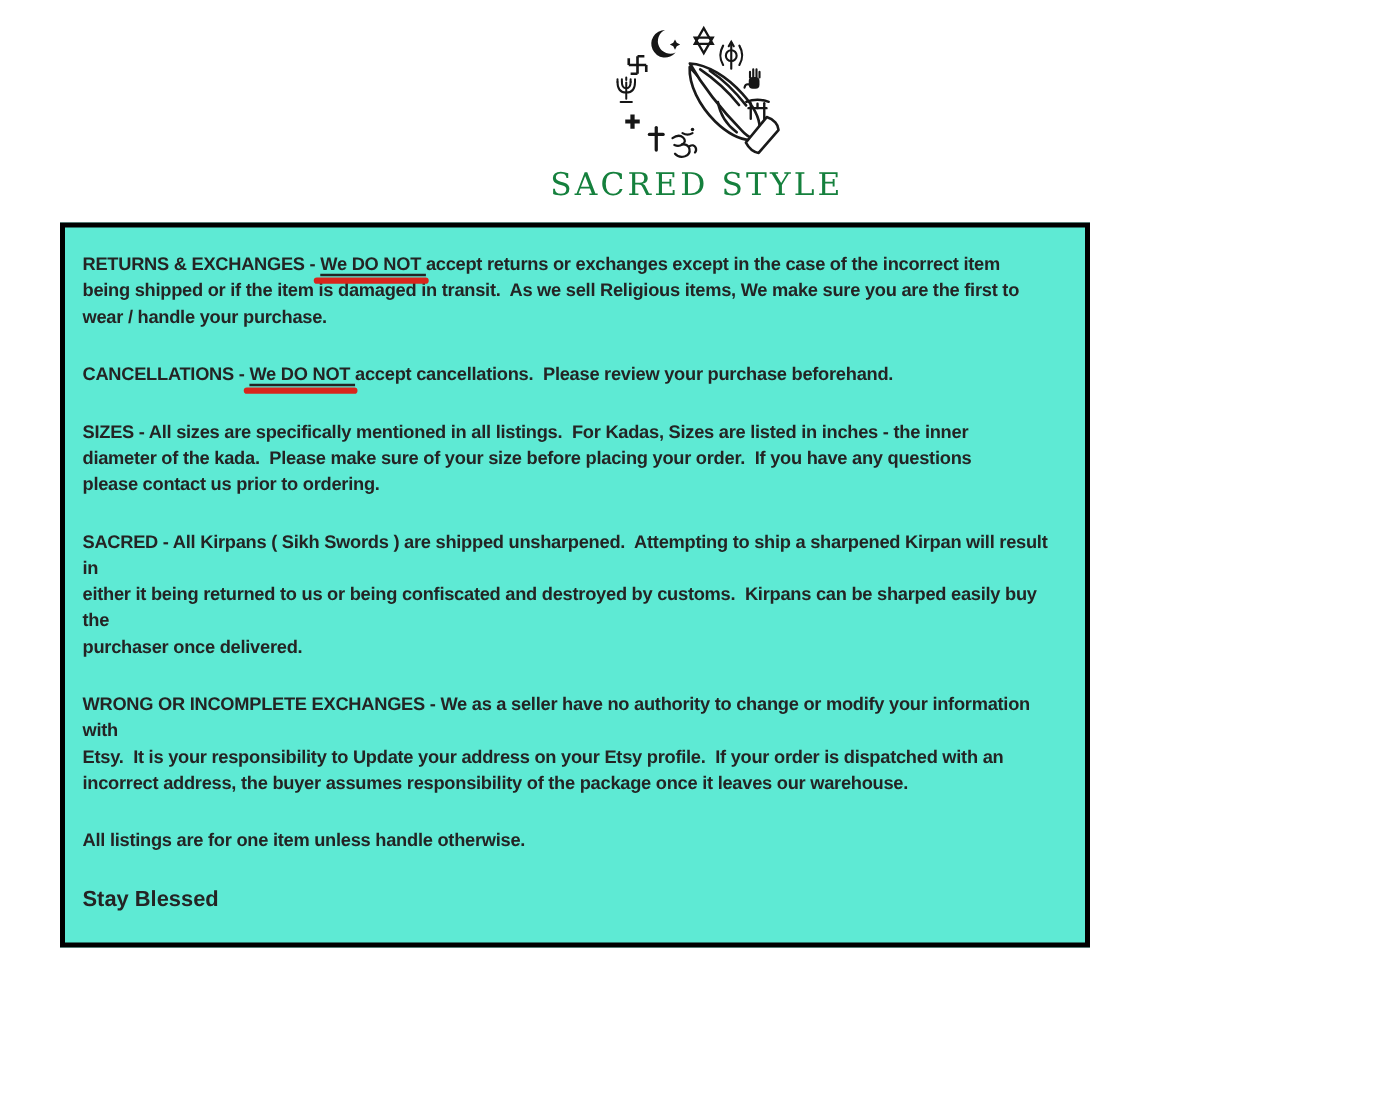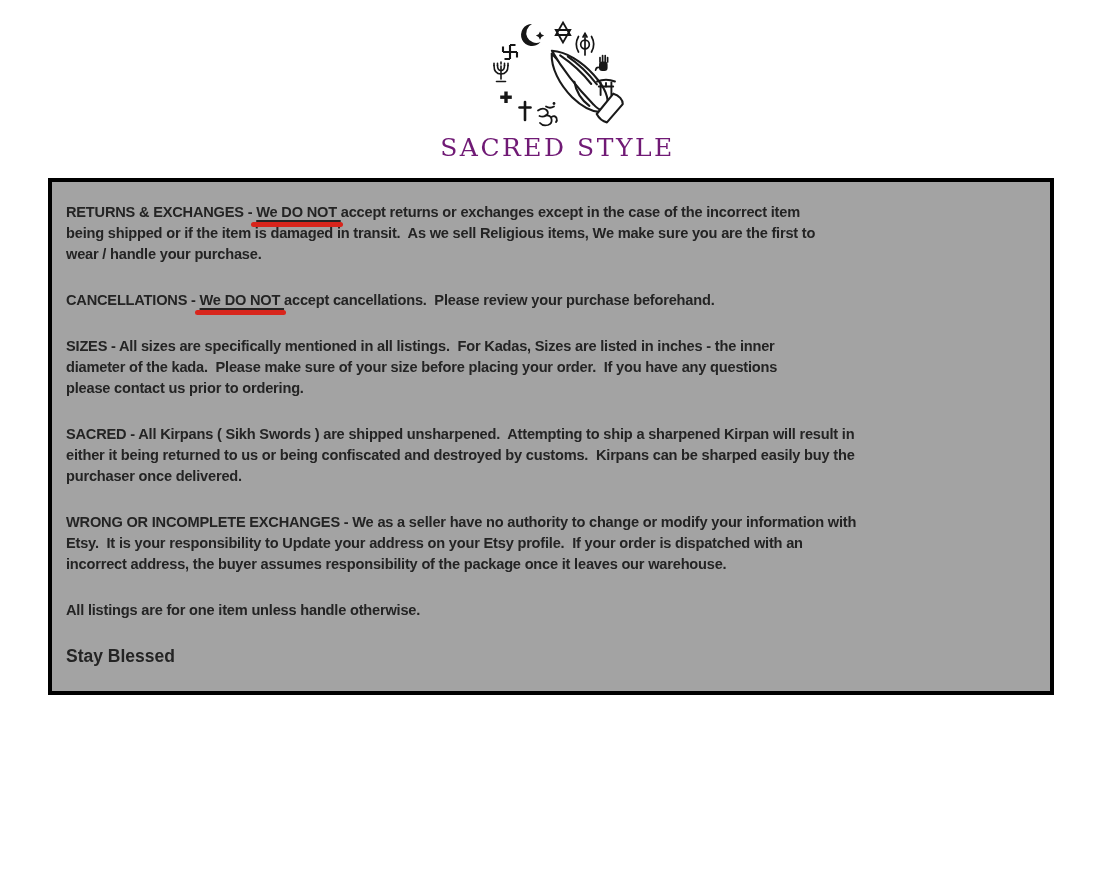--- a/index.html
+++ b/index.html
@@ -10,33 +10,33 @@
     background: #ffffff;
     overflow: hidden;
     font-family: "Liberation Sans", "DejaVu Sans", sans-serif;
   }
   .header { padding-top: 10px; text-align: center; }
   .logo-svg { display: block; margin: 0 auto; }
   .brand {
     font-family: "DejaVu Serif", "Liberation Serif", serif;
     font-size: 25px;
     letter-spacing: 2.5px;
-    color: #701a75;
+    color: #15803d;
     margin-top: 3px;
     white-space: nowrap;
   }
   .policy-box {
     position: absolute;
     left: 48px;
     top: 178px;
-    width: 1006px;
+    width: 824px;
     box-sizing: border-box;
     border: 4px solid #000000;
     padding: 20px 14px 12px 14px;
-    background: #a3a3a3;
+    background: #5eead4;
   }
   .para {
     margin: 0 0 25px 0;
     font-size: 14.6px;
     font-weight: bold;
     line-height: 21px;
     letter-spacing: -0.2px;
     color: #242424;
     white-space: pre-wrap;
   }

